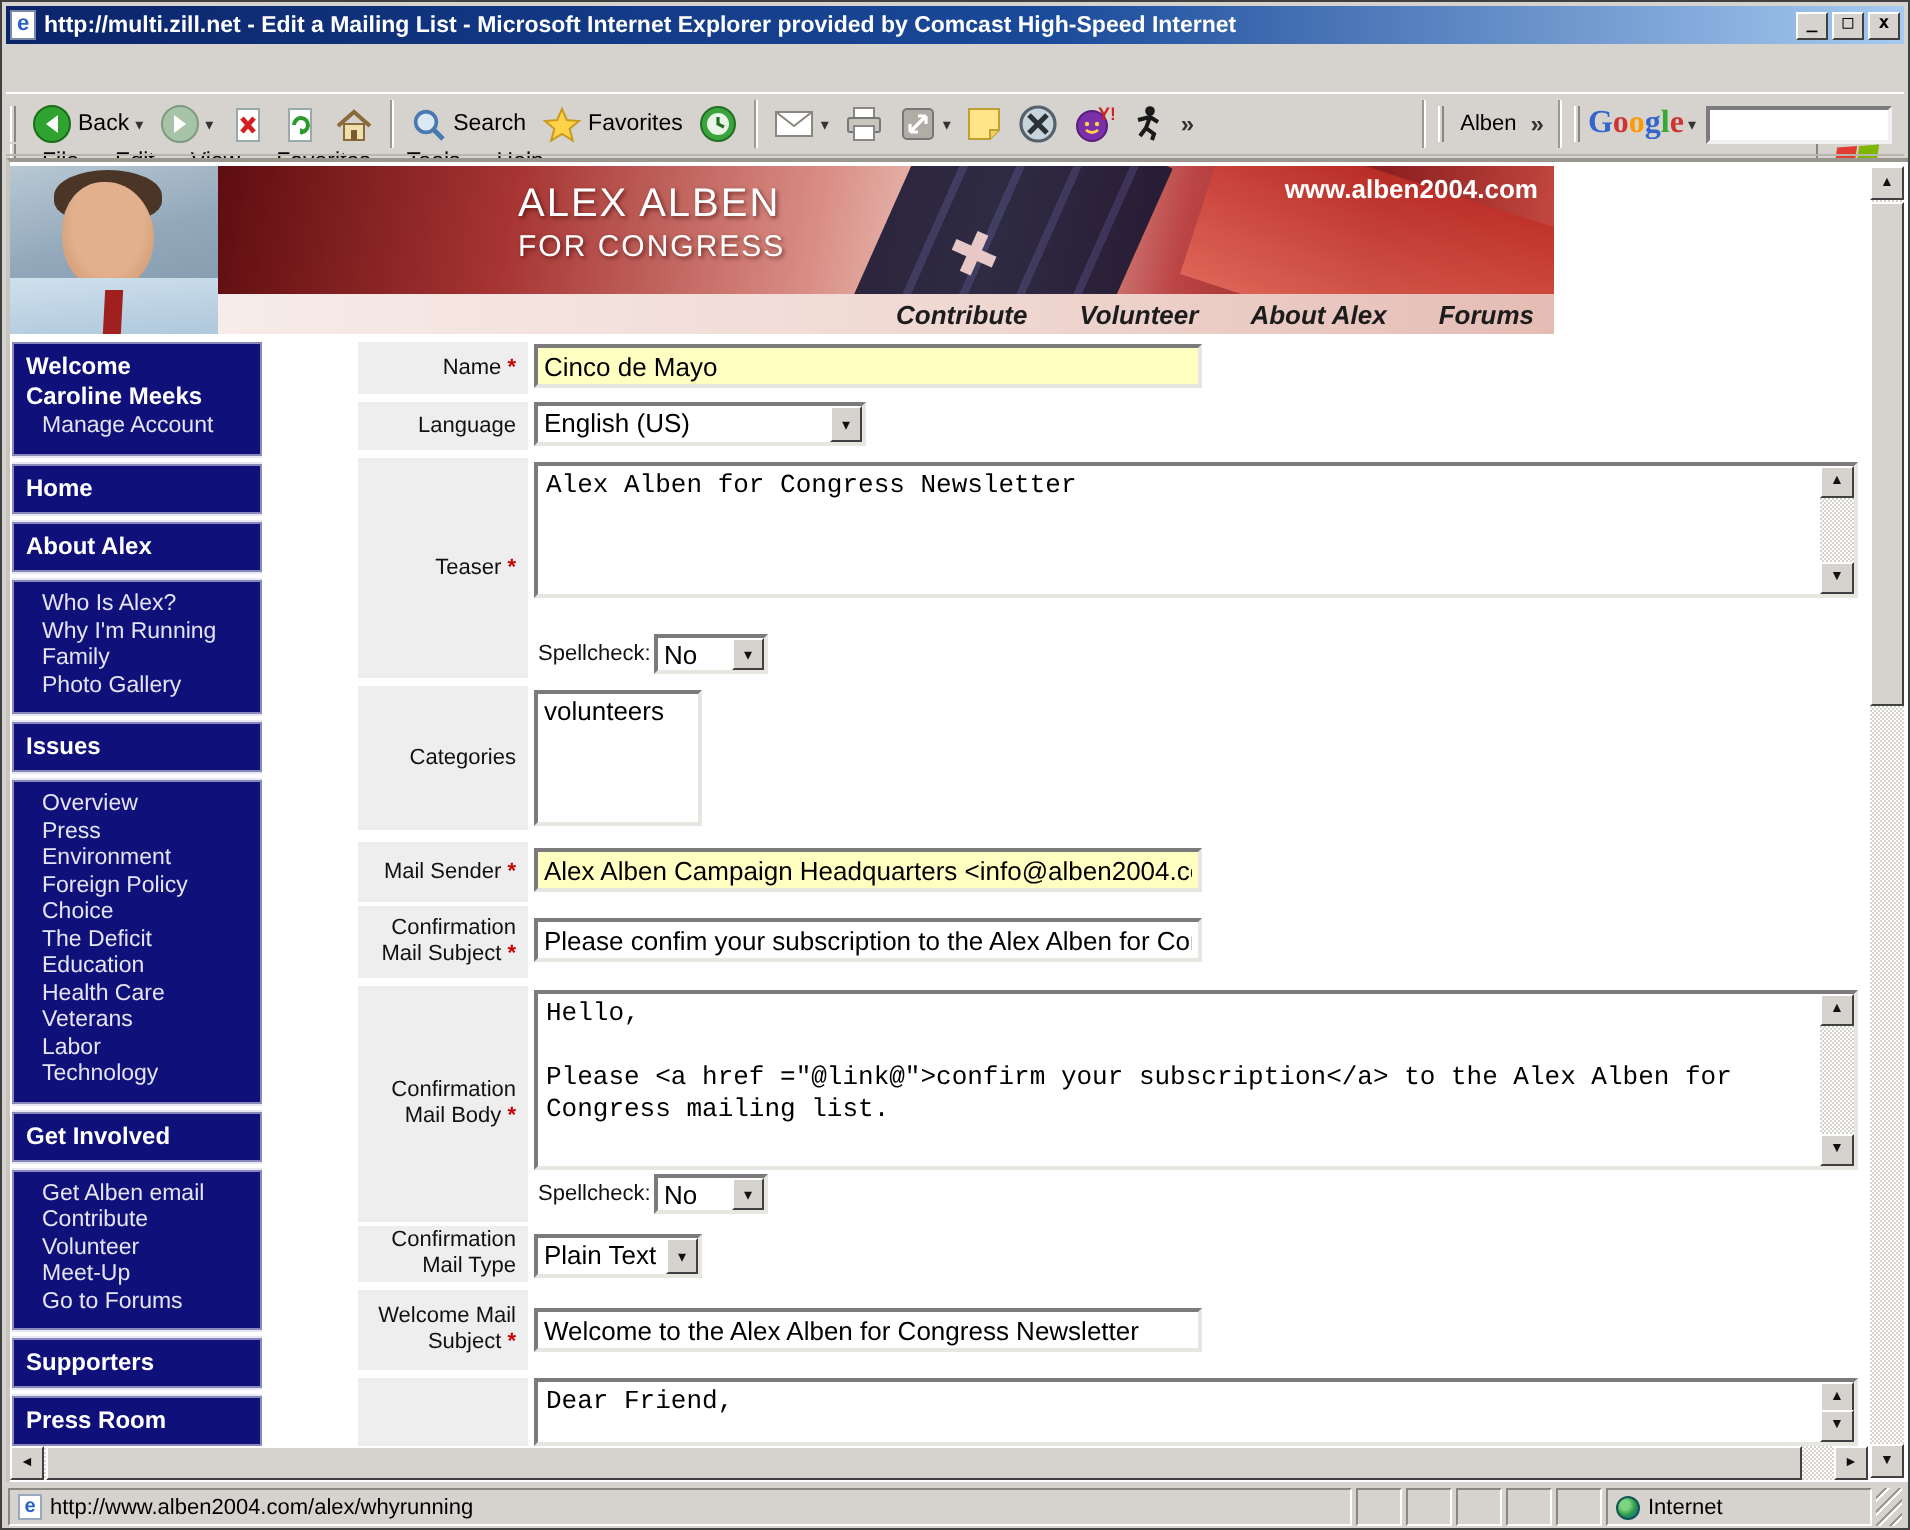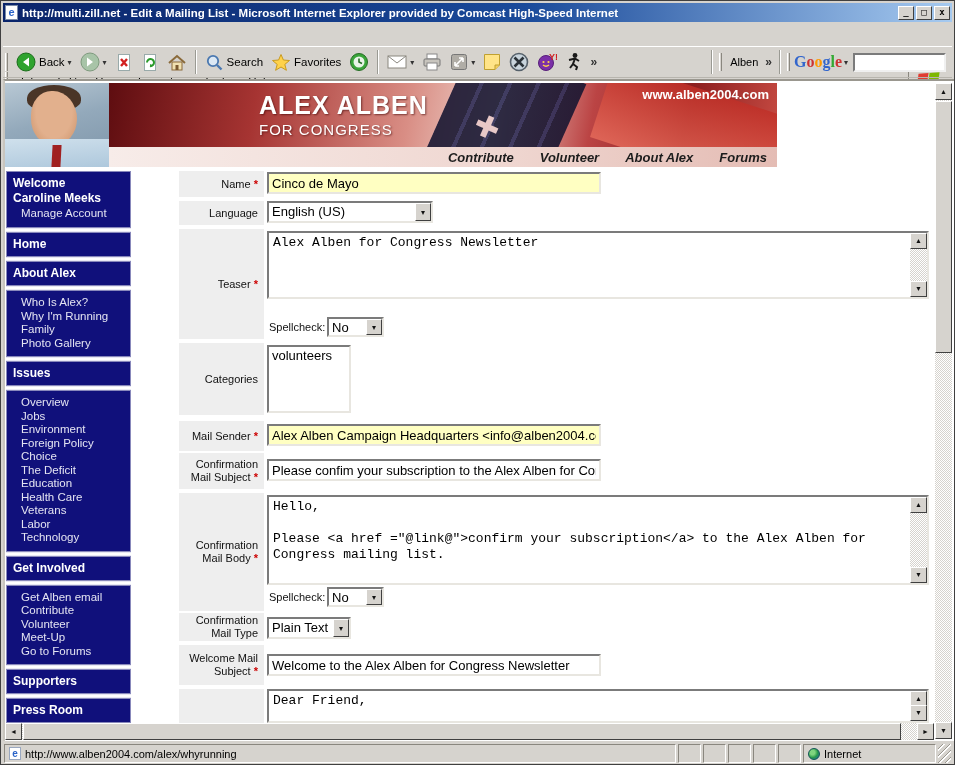--- a/index.html
+++ b/index.html
@@ -63,21 +63,21 @@
     background:linear-gradient(175deg,#cfe0ec,#aec8dc); }
   .banner-photo .tie { position:absolute; left:47px; top:62px; width:9px; height:22px; background:#a02020; transform:skewX(-3deg); }
   .banner-red { position:absolute; left:104px; top:0; width:668px; height:64px; overflow:hidden;
     background:linear-gradient(100deg,#5e0d10 0%,#a63432 22%,#d98e85 45%,#efd4cc 58%,#b44 72%,#8c1f1f 86%,#c64a42 100%); }
   .banner-band { position:absolute; left:330px; top:-30px; width:120px; height:160px; transform:rotate(24deg);
     background:repeating-linear-gradient(90deg,#141430 0 22px,#2a2a55 22px 26px); opacity:.88; }
   .banner-band .bstar { position:absolute; left:34px; top:62px; color:#e8c8c8; font-size:30px; }
   .banner-red2 { position:absolute; right:-40px; top:10px; width:220px; height:80px; transform:rotate(18deg);
     background:linear-gradient(180deg,#c03028,#e46a5a); opacity:.85; }
   .banner-title { position:absolute; left:150px; top:8px; color:#fff; text-shadow:1px 1px 2px rgba(60,0,0,.6); }
-  .banner-title .l1 { font-size:25px; font-weight:bold; letter-spacing:1px; }
+  .banner-title .l1 { font-size:20px; font-weight:normal; letter-spacing:1px; }
   .banner-title .l2 { font-size:15px; letter-spacing:1px; margin-top:1px; }
   .banner-site { position:absolute; right:8px; top:4px; color:#fff; font-weight:bold; font-size:13px; }
   .banner-nav { position:absolute; left:104px; right:0; bottom:0; height:20px;
     background:linear-gradient(to right,#f7ece9 0%,#efd6d0 60%,#e4bcb4 100%);
     display:flex; align-items:center; justify-content:flex-end; gap:26px; padding-right:10px; }
   .banner-nav .bn { font-style:italic; font-weight:bold; font-size:13px; color:#1c1c1c; }
 
   
   .sidebar { position:absolute; left:5px; top:170px; width:125px; height:552px; overflow:hidden; background:#fff; }
   .sb { background:#10107b; border:1px solid #8888bb; outline:1px solid #e8e8f4; margin-bottom:4px; color:#fff; }
@@ -365,21 +365,21 @@
     <div class="sb sb-head">About Alex</div>
     <div class="sb sb-links">
       <div class="sb-link">Who Is Alex?</div>
       <div class="sb-link">Why I'm Running</div>
       <div class="sb-link">Family</div>
       <div class="sb-link">Photo Gallery</div>
     </div>
     <div class="sb sb-head">Issues</div>
     <div class="sb sb-links">
       <div class="sb-link">Overview</div>
-      <div class="sb-link">Jobs</div>
+      <div class="sb-link">Press</div>
       <div class="sb-link">Environment</div>
       <div class="sb-link">Foreign Policy</div>
       <div class="sb-link">Choice</div>
       <div class="sb-link">The Deficit</div>
       <div class="sb-link">Education</div>
       <div class="sb-link">Health Care</div>
       <div class="sb-link">Veterans</div>
       <div class="sb-link">Labor</div>
       <div class="sb-link">Technology</div>
     </div>

